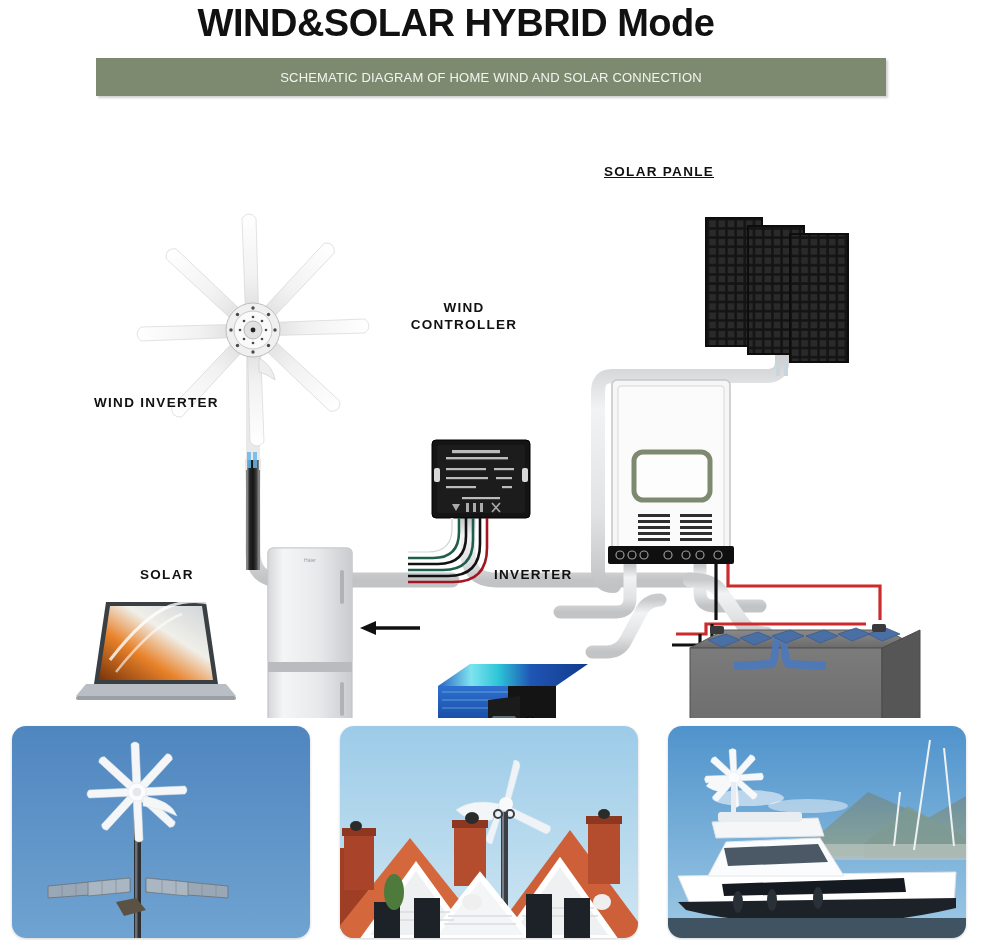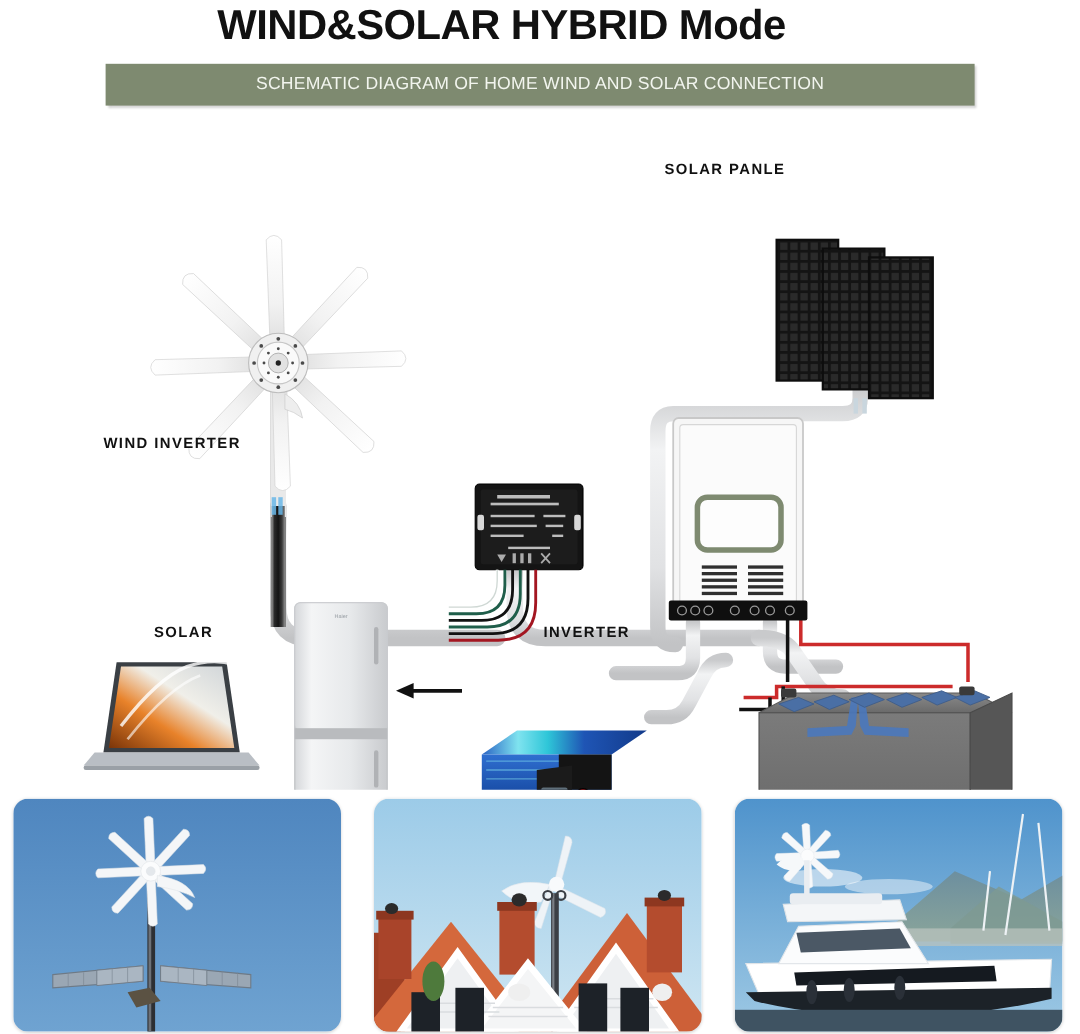--- a/index.html
+++ b/index.html
@@ -20,21 +20,21 @@
     white-space: nowrap;
   }
   .subtitle-banner {
     position: absolute; top: 58px; left: 96px;
     width: 790px; height: 38px;
     background: #7e8a70;
     box-shadow: 2px 2px 2px rgba(0,0,0,0.18);
     display: flex; align-items: center; justify-content: center;
   }
   .subtitle-banner span {
-    color: #f2f5ee; font-size: 16px; letter-spacing: 0.2px;
+    color: #f2f5ee; font-size: 13px; letter-spacing: 0.2px;
     font-family: "Liberation Sans", sans-serif; white-space: nowrap;
   }
   
   .diagram { position: absolute; top: 100px; left: 0; width: 982px; height: 618px; }
   .lbl {
     position: absolute; font-size: 13.5px; font-weight: bold;
     letter-spacing: 1.3px; color: #111; white-space: nowrap;
     font-family: "Liberation Sans", sans-serif; line-height: 1.25;
     text-align: center;
   }
@@ -361,22 +361,26 @@
       <rect x="340" y="582" width="4" height="34" rx="2" fill="#b0b2b5"></rect>
       <text x="310" y="462" font-family="Liberation Sans, sans-serif" font-size="5" fill="#9aa0a6" text-anchor="middle">Haier</text>
       <rect x="272" y="692" width="10" height="6" fill="#a9abae"></rect>
       <rect x="338" y="692" width="10" height="6" fill="#a9abae"></rect>
     </g>
 
   </svg>
 
   <div class="lbl" style="left:94px; top:295px;">WIND INVERTER</div>
 
-
-  <div class="lbl" style="left:604px; top:46px;">SOLAR PANLE</div>
+  <div class="lbl" style="left:398px; top:200px; width:132px;">
+    <span>WIND</span><br>
+    <span>CONTROLLER</span>
+  </div>
+
+  <div class="lbl" style="left:604px; top:64px;text-decoration:underline;">SOLAR PANLE</div>
 
   <div class="lbl" style="left:474px; top:467px;margin-left:20px;">INVERTER</div>
 
   <div class="lbl" style="left:140px; top:467px;">SOLAR</div>
 </div>
 
 <div class="photos">
 
   <div class="photo" id="photo-1">
     <svg viewBox="0 0 298 212" preserveAspectRatio="none">

